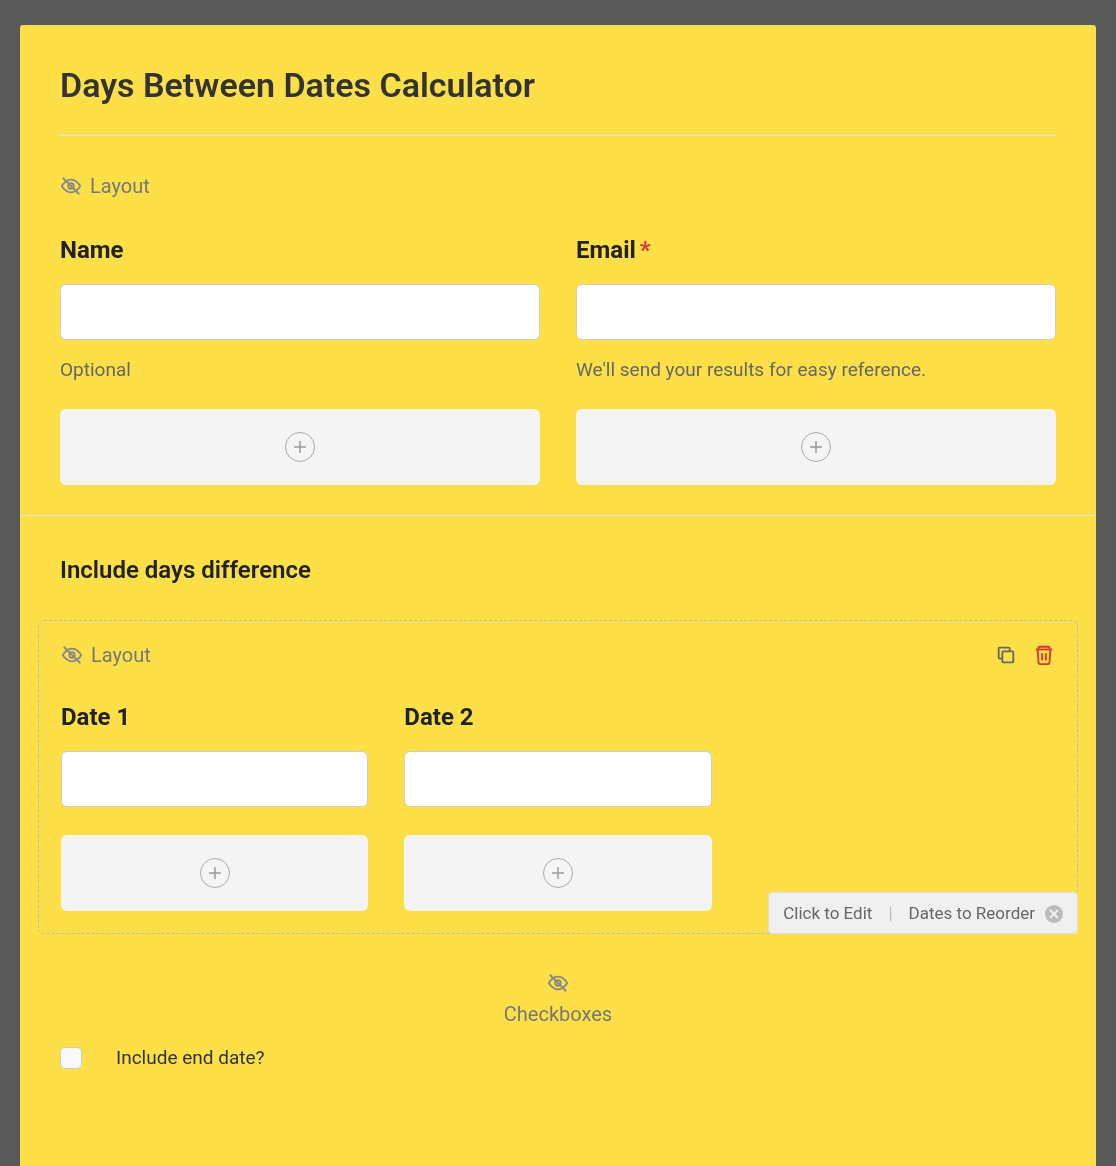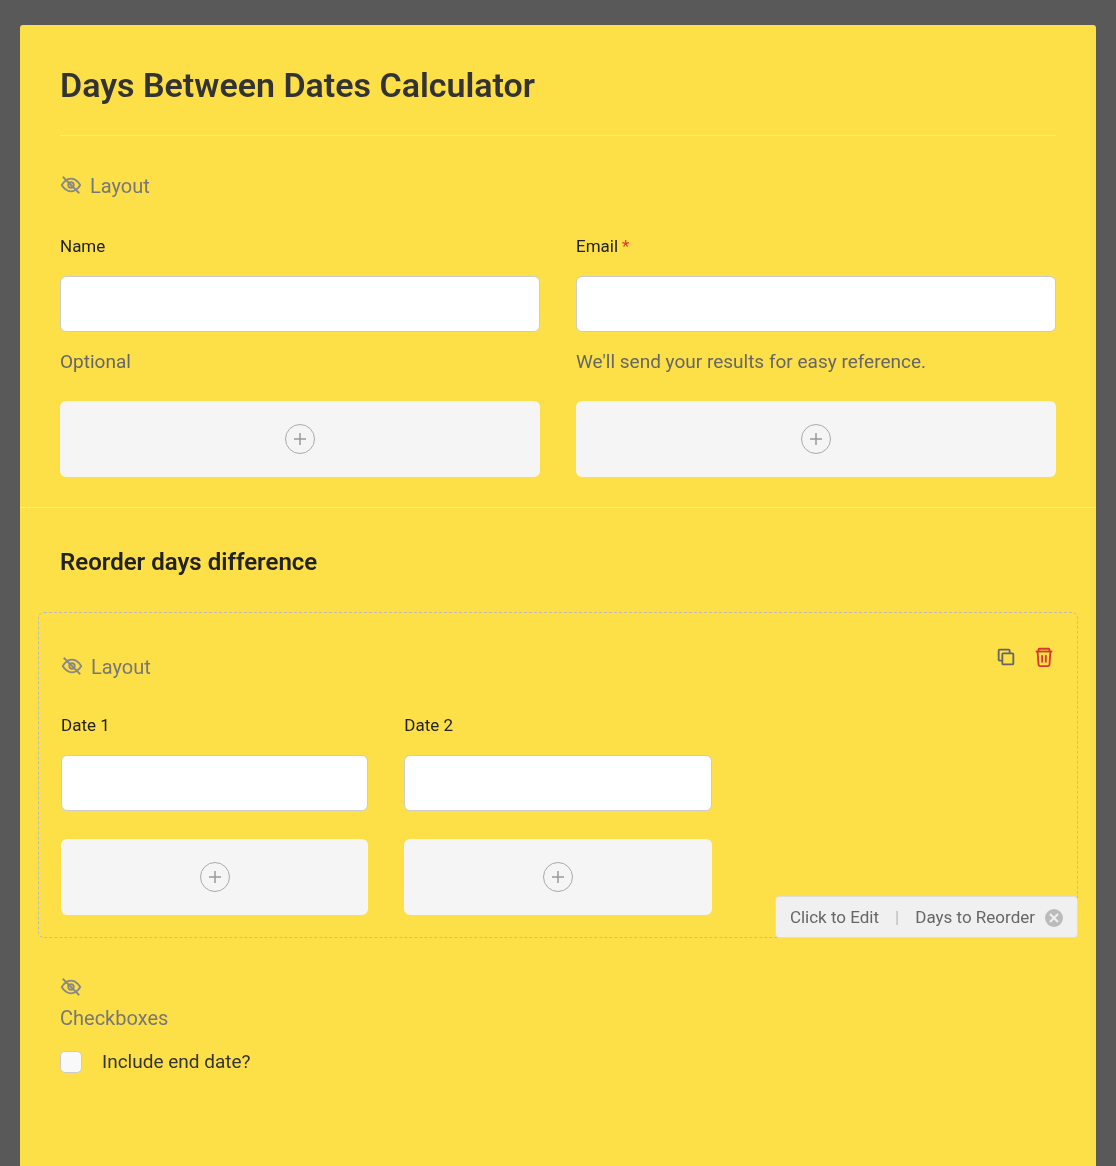--- a/index.html
+++ b/index.html
@@ -18,44 +18,44 @@
   .page-title {
     font-size: 34px;
     font-weight: 600;
     color: #333;
     padding-bottom: 30px;
     border-bottom: 1px solid #e5e5e5;
     margin-bottom: 38px;
   }
   .layout-label {
     display: flex;
+    align-items: center;
     gap: 8px;
     color: #777;
     font-size: 20px;
     margin-bottom: 38px;
-    margin-top: 20px;
   }
   .eye-icon {
     width: 22px;
     height: 22px;
     color: #888;
   }
   .row-2 {
     display: grid;
     grid-template-columns: 1fr 1fr;
     gap: 36px;
   }
   .row-3 {
     display: grid;
     grid-template-columns: 1fr 1fr 1fr;
     gap: 36px;
   }
   .field-label {
-    font-size: 17px;
-    font-weight: 400;
+    font-size: 24px;
+    font-weight: 700;
     color: #222;
     margin-bottom: 20px;
     display: block;
   }
   .required-asterisk {
     color: #d93636;
     margin-left: 4px;
   }
   .text-input {
     width: 100%;
@@ -159,21 +159,21 @@
     justify-content: center;
     font-size: 12px;
     cursor: pointer;
   }
   .checkboxes-section {
     margin-top: 38px;
   }
   .checkbox-row {
     display: flex;
     align-items: center;
-    gap: 20px;
+    gap: 34px;
     margin-top: 20px;
   }
   .checkbox-box {
     width: 22px;
     height: 22px;
     border: 1.5px solid #ccc;
     border-radius: 5px;
     background: #f9f9f9;
     cursor: pointer;
   }
@@ -227,21 +227,21 @@
                 <line x1="2" y1="8" x2="14" y2="8"></line>
               </svg>
           </div>
         </div>
       </div>
     </div>
   </div>
 
   <hr class="section-divider">
 
-  <h2 class="section-heading">Reorder days difference</h2>
+  <h2 class="section-heading">Include days difference</h2>
 
   <div class="layout-block">
     <div class="layout-block-header">
       <div class="layout-label">
         <svg class="eye-icon" viewBox="0 0 24 24" fill="none" stroke="currentColor" stroke-width="2">
           <path d="M2 12s3.5-7 10-7 10 7 10 7-3.5 7-10 7S2 12 2 12z"></path>
           <circle cx="12" cy="12" r="3"></circle>
           <line x1="3" y1="3" x2="21" y2="21"></line>
         </svg>
         <span>Layout</span>
@@ -284,21 +284,21 @@
                 <line x1="2" y1="8" x2="14" y2="8"></line>
               </svg>
           </div>
         </div>
       </div>
     </div>
 
     <div class="hint-bar">
       <span>Click to Edit</span>
       <span class="hint-sep">|</span>
-      <span>Days to Reorder</span>
+      <span>Dates to Reorder</span>
       <div class="hint-close">
         <svg width="10" height="10" viewBox="0 0 10 10" stroke="currentColor" stroke-width="2">
             <line x1="1" y1="1" x2="9" y2="9"></line>
             <line x1="9" y1="1" x2="1" y2="9"></line>
           </svg>
       </div>
     </div>
   </div>
 
   <div class="checkboxes-section">

